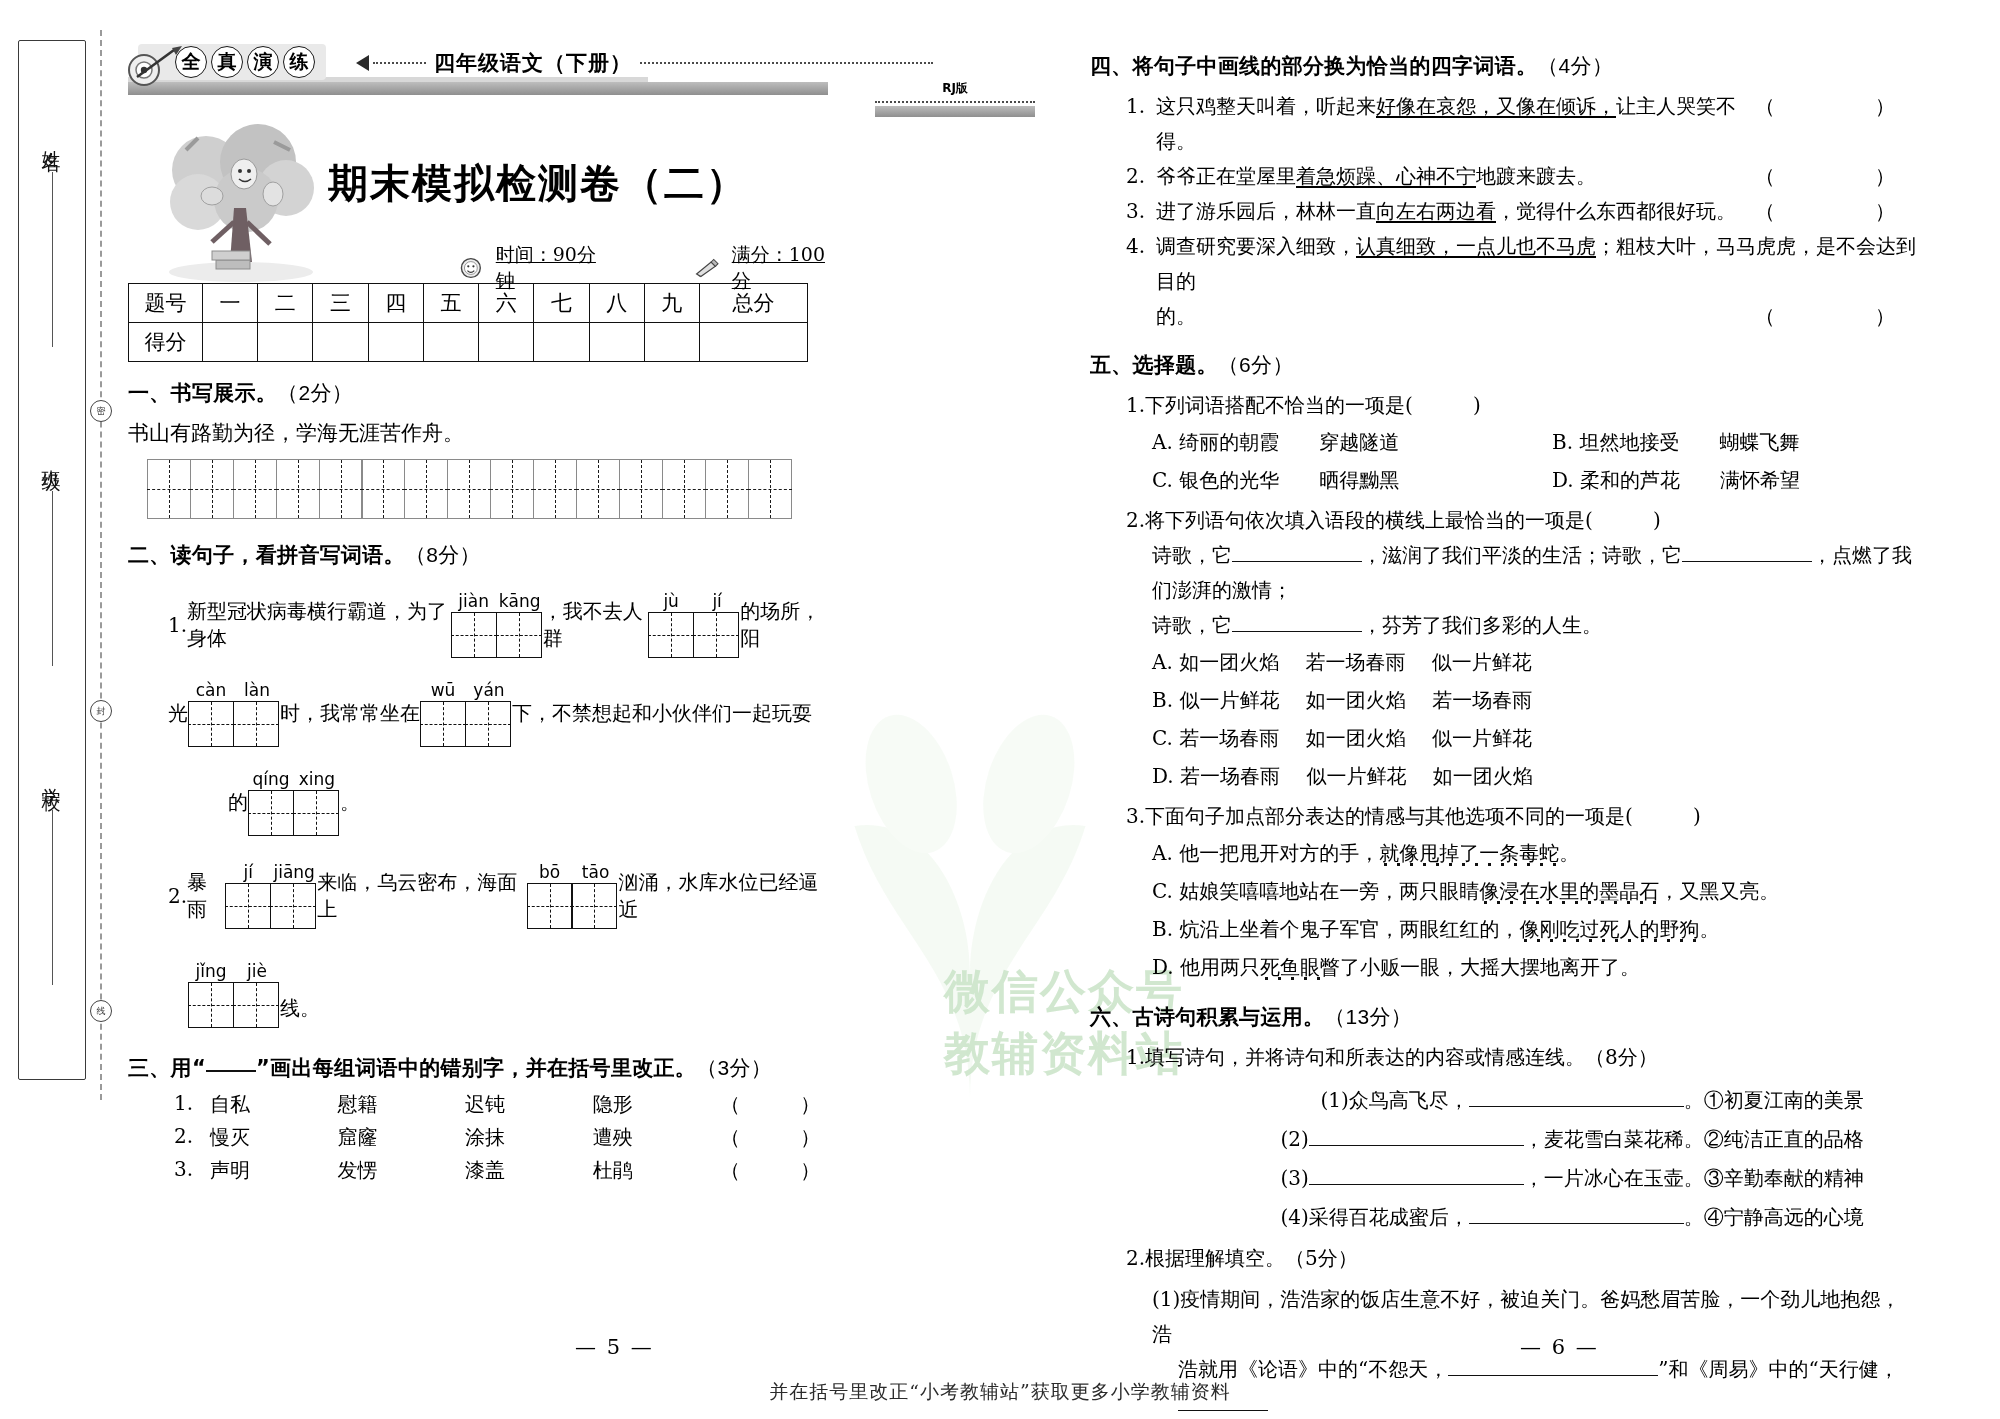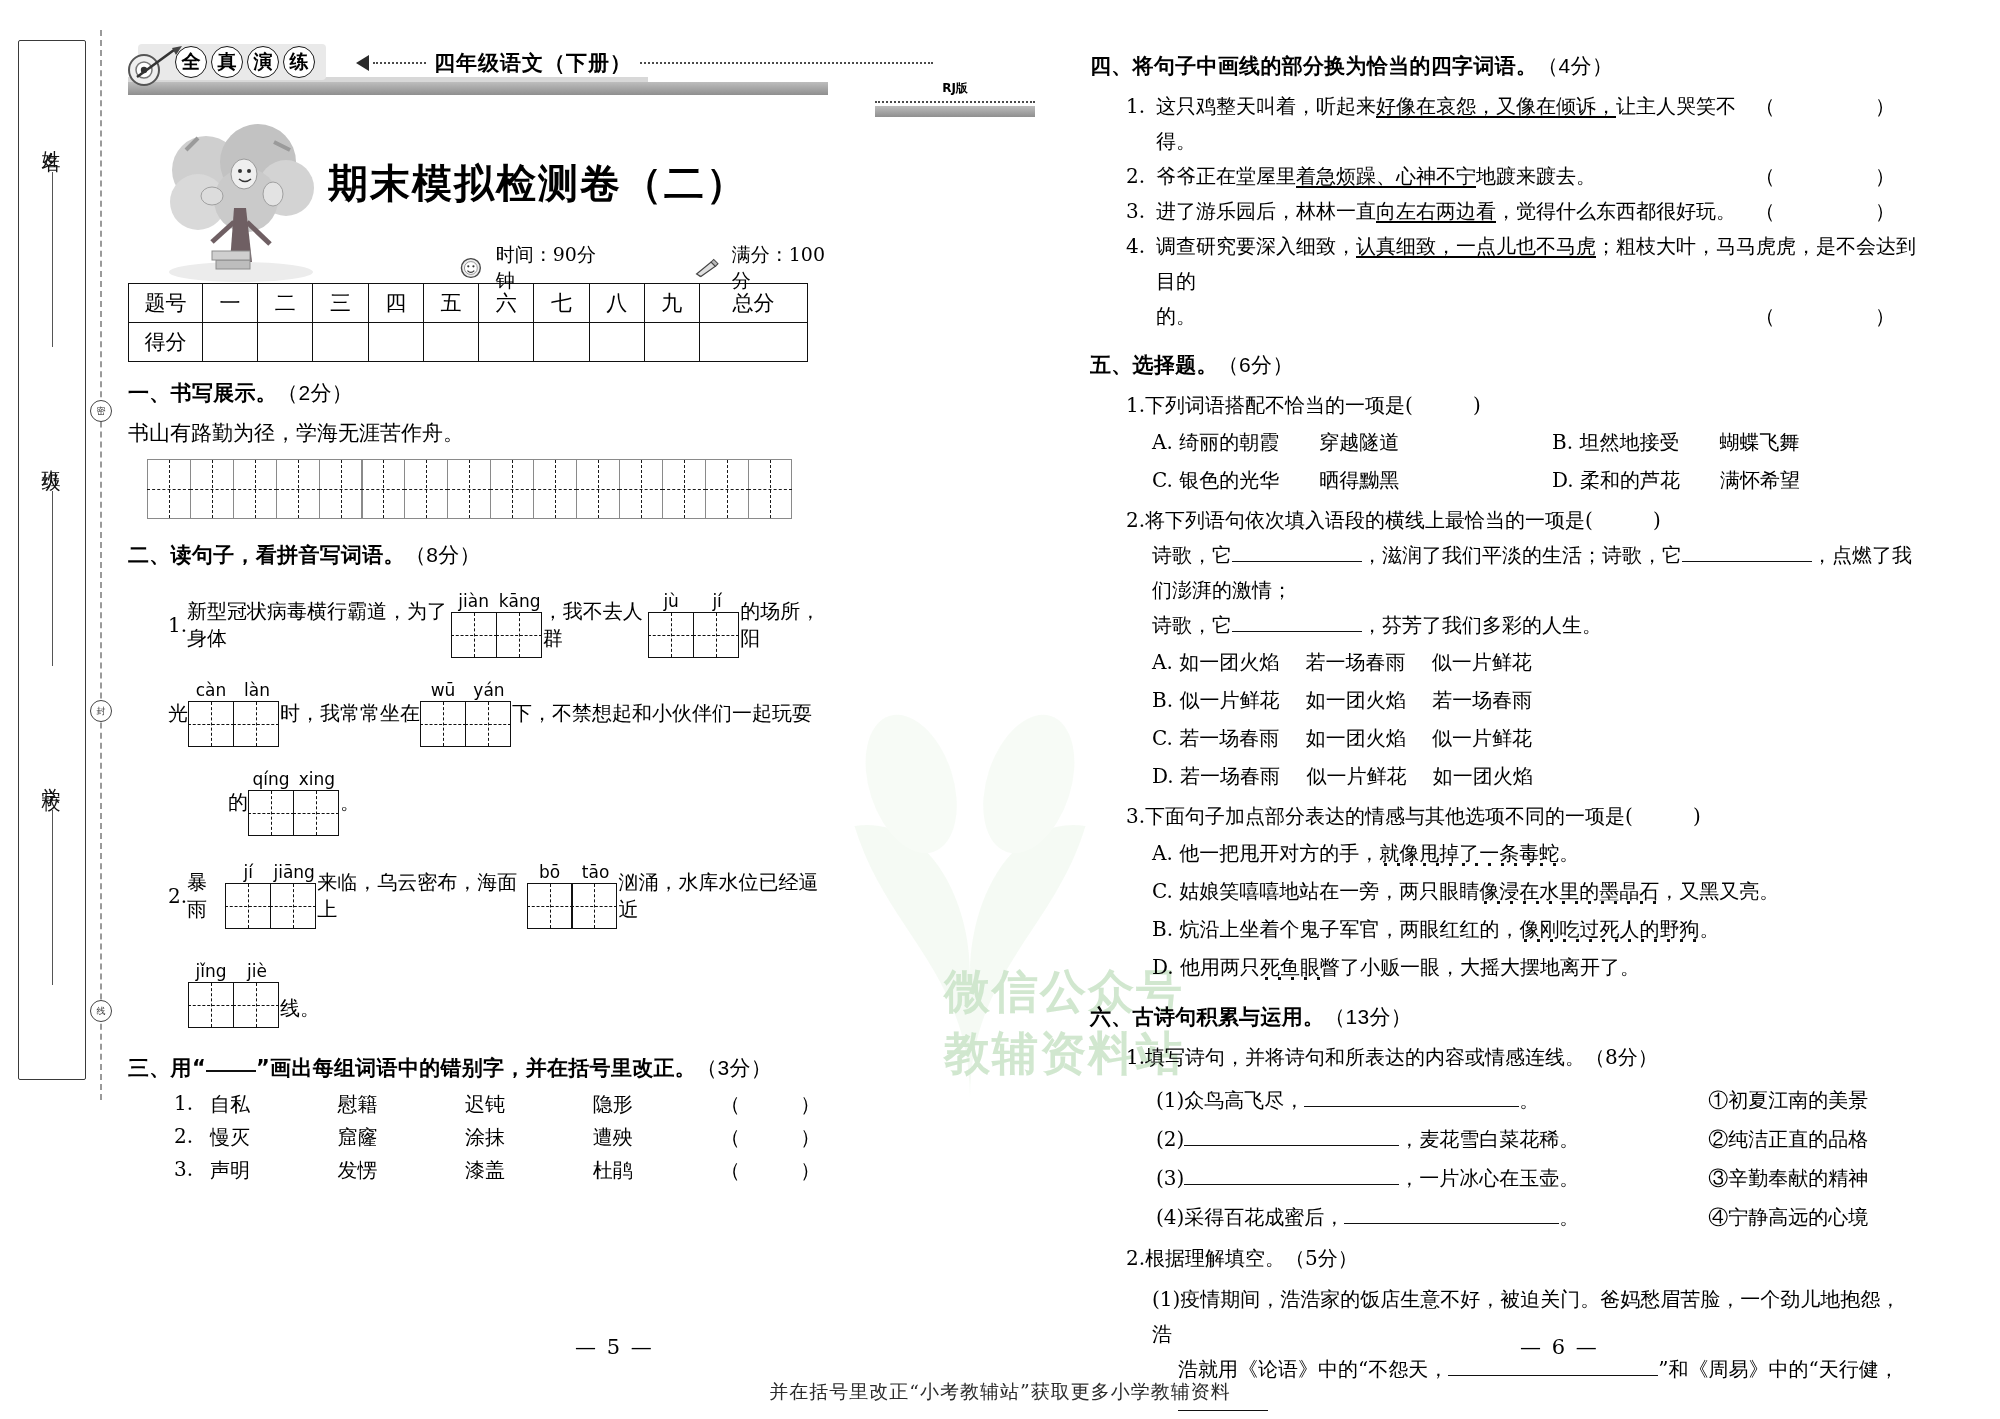--- a/index.html
+++ b/index.html
@@ -149,21 +149,21 @@
   .paper-title {
     position: absolute; left: 200px; top: 42px;
     font-size: 40px; font-weight: 600; letter-spacing: 2px;
     font-family: "DejaVu Serif", "Liberation Serif", serif;
   }
   .meta-row {
     position: absolute; left: 330px; top: 128px;
     display: flex; gap: 96px; align-items: center;
     font-size: 19px;
   }
-  .meta-item { display: flex; align-items: center; gap: 12px; }
+  .meta-item { display: flex; align-items: center; gap: 12px; text-decoration: underline; }
 
   
   table.score {
     width: 680px; border-collapse: collapse; margin-top: 4px;
     font-size: 21px;
   }
   table.score td {
     border: 1.3px solid #111;
     height: 39px; text-align: center; vertical-align: middle;
     font-family: "DejaVu Serif","Liberation Serif", serif;
@@ -242,21 +242,21 @@
   .words-row { display: flex; margin: 6px 0 0 46px; font-size: 20px; }
   .words-row .idx { width: 40px; }
   .words-row .w { width: 142px; }
   .words-row .pr { width: 120px; text-align: left; }
 
   .opt { margin-left: 62px; font-size: 20px; line-height: 1.9; }
   .opt-2col { display: flex; }
   .opt-2col .a { width: 400px; }
 
   .match-row { display: flex; align-items: baseline; font-size: 20px; margin-top: 12px; }
-  .match-row .left { width: 600px; margin-left: 66px; }
+  .match-row .left { width: 600px; margin-left: 50px; text-align: right; }
   .match-row .right { width: 230px; }
 
   .pagenum {
     position: absolute; font-size: 21px; letter-spacing: 2px;
     font-family: "DejaVu Serif","Liberation Serif",serif;
   }
   .footer-note {
     position: absolute; left: 0; right: 0; bottom: 14px;
     text-align: center; font-size: 19px; color: #2b2b2b;
     font-family: "DejaVu Serif","Liberation Serif",serif;

